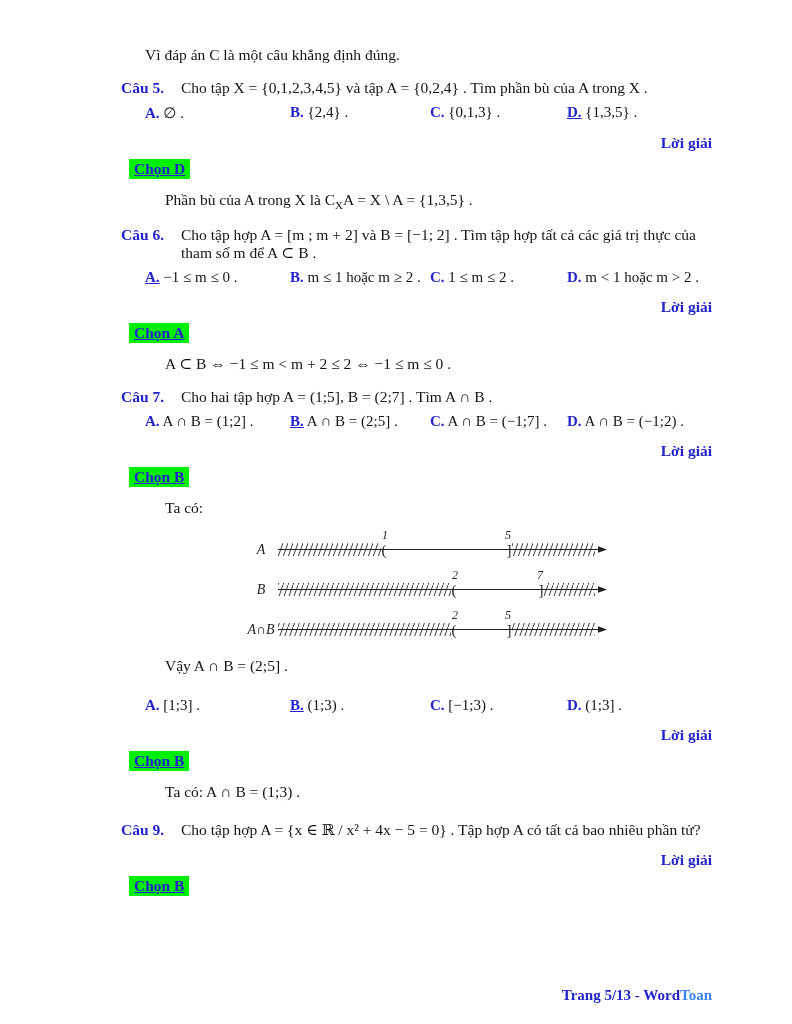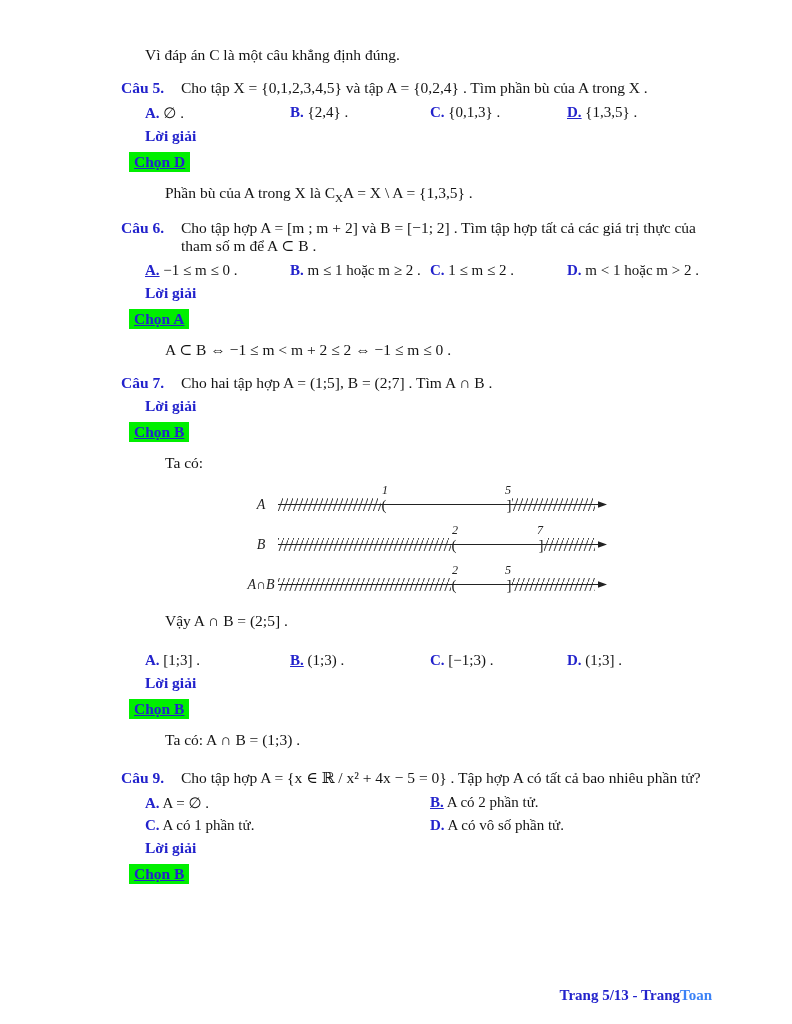--- a/index.html
+++ b/index.html
@@ -13,21 +13,21 @@
   .intro { margin-left:60px; }
   .question { margin-top:15px; }
   .q-head { display:flex; align-items:flex-start;margin-left:36px; }
   .q-label { flex:0 0 60px; font-weight:bold; color:#2323cc; }
   .q-text { flex:1; }
   .q-options { display:grid; grid-template-columns:145px 140px 137px 1fr;
                margin-left:60px; margin-top:7px; font-size:15px; }
   .q-options.cols-2 { grid-template-columns:285px 1fr; row-gap:5px; }
   .opt-letter { font-weight:bold; color:#2323cc; }
   .opt-letter.correct { text-decoration:underline; }
-  .loi-giai { margin-left:60px; margin-top:5px; text-align:left;
+  .loi-giai { margin-left:60px; margin-top:12px; text-align:right;
               font-weight:bold; color:#2323cc; }
   .chon-row { margin-left:44px; margin-top:7px; }
   .chon-badge { display:inline-block; background:#00ef00; color:#2323cc;
                 font-weight:bold; text-decoration:underline; padding:1px 5px; }
   .solution { margin-left:80px; margin-top:12px; }
   .solution sub { font-size:11px; }
   .diagram-wrap { margin-left:60px; margin-top:12px; margin-bottom:8px;
                   display:flex; justify-content:center; }
   .dlabel { font-style:italic; font-size:14px; fill:#222;
             font-family:"Liberation Serif",serif; text-anchor:middle; }
@@ -80,20 +80,26 @@
     <div class="chon-row">
       <span class="chon-badge">Chọn A</span>
     </div>
     <div class="solution">A ⊂ B ⇔ −1 ≤ m &lt; m + 2 ≤ 2 ⇔ −1 ≤ m ≤ 0 .</div>
   </div>
 
   <div class="question">
     <div class="q-head">
       <span class="q-label">Câu 7.</span>
       <span class="q-text">Cho hai tập hợp A = (1;5], B = (2;7] . Tìm A ∩ B .</span>
+    </div>
+    <div class="q-options">
+      <div class="option"><span class="opt-letter">A.</span> <span>A ∩ B = (1;2] .</span></div>
+      <div class="option"><span class="opt-letter correct">B.</span> <span>A ∩ B = (2;5] .</span></div>
+      <div class="option"><span class="opt-letter">C.</span> <span>A ∩ B = (−1;7] .</span></div>
+      <div class="option"><span class="opt-letter">D.</span> <span>A ∩ B = (−1;2) .</span></div>
     </div>
     <div class="loi-giai">Lời giải</div>
     <div class="chon-row">
       <span class="chon-badge">Chọn B</span>
     </div>
     <div class="solution">Ta có:</div>
 
     <div class="diagram-wrap">
       <svg width="372" height="116" viewBox="0 0 372 116">
         <defs>
@@ -155,29 +161,23 @@
       <span class="chon-badge">Chọn B</span>
     </div>
     <div class="solution">Ta có: A ∩ B = (1;3) .</div>
   </div>
 
   <div class="question" style="margin-top:20px;">
     <div class="q-head">
       <span class="q-label">Câu 9.</span>
       <span class="q-text">Cho tập hợp A = {x ∈ ℝ / x² + 4x − 5 = 0} . Tập hợp A có tất cả bao nhiêu phần tử?</span>
     </div>
-    <div class="q-options cols-2">
-      <div class="option"><span class="opt-letter">A.</span> <span>A = ∅ .</span></div>
-      <div class="option"><span class="opt-letter correct">B.</span> <span>A có 2 phần tử.</span></div>
-      <div class="option"><span class="opt-letter">C.</span> <span>A có 1 phần tử.</span></div>
-      <div class="option"><span class="opt-letter">D.</span> <span>A có vô số phần tử.</span></div>
-    </div>
     <div class="loi-giai">Lời giải</div>
     <div class="chon-row">
       <span class="chon-badge">Chọn B</span>
     </div>
   </div>
 
   <div class="footer">
-    <span class="blue">Trang 5/13 - </span><span class="blue">Trang</span><span class="red">Toan</span>
+    <span class="blue">Trang 5/13 - </span><span class="blue">Word</span><span class="red">Toan</span>
   </div>
 
 </div>
 
 </body></html>

